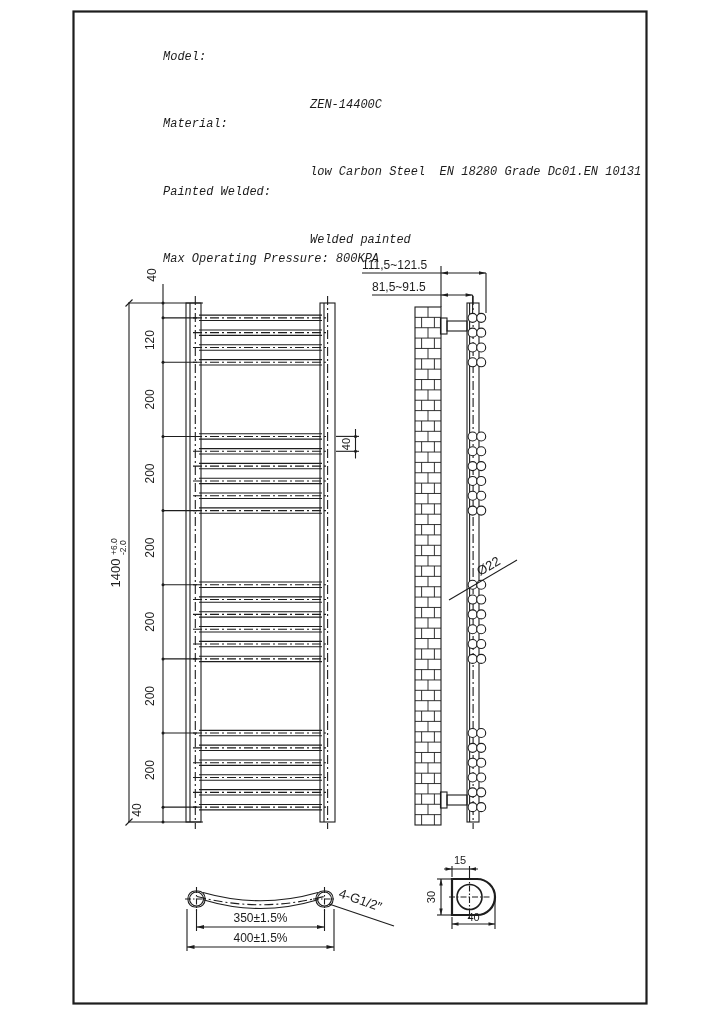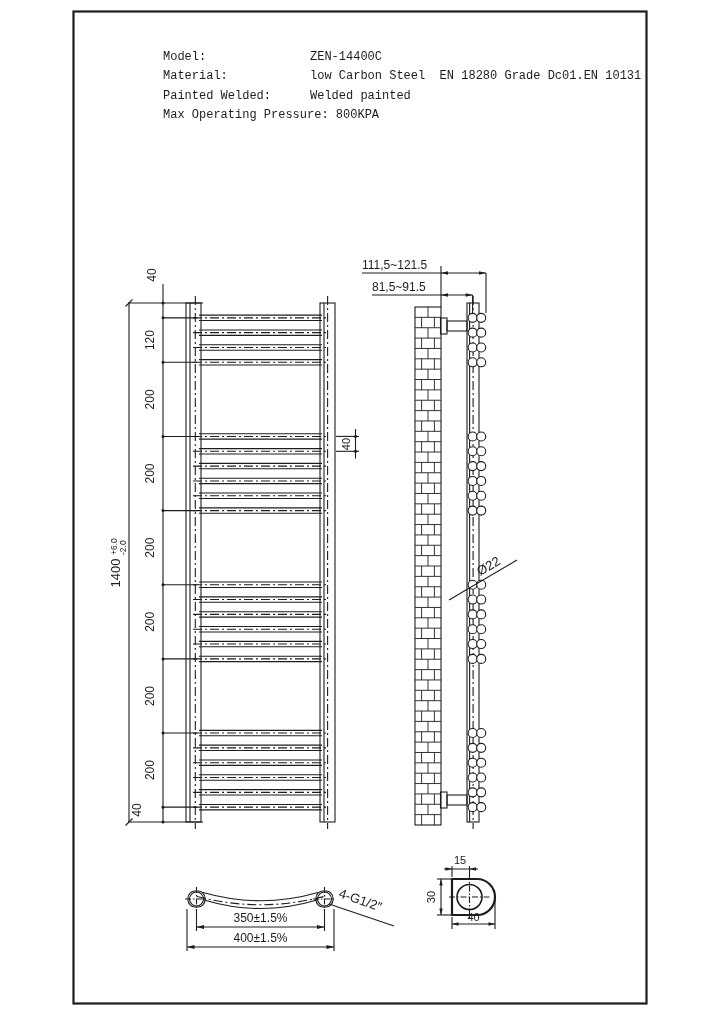--- a/index.html
+++ b/index.html
@@ -1,22 +1,22 @@
 <!DOCTYPE html>
 <html><head>
 <meta charset="utf-8">
 <style>
   html,body{margin:0;padding:0;background:#fff;}
   #page{position:relative;width:720px;height:1018px;background:#ffffff;overflow:hidden;
         font-family:"Liberation Sans",sans-serif;color:#1d1d1d;}
   #spec{position:absolute;left:163px;top:48px;font-family:"Liberation Mono",monospace;
         font-size:12px;line-height:19.4px;color:#1c1c1c;}
-  .spec-row{display:flex;}
+  .spec-row{display:flex;font-style:italic;}
   .spec-label{width:147px;flex-shrink:0;white-space:pre;}
-  .spec-value{white-space:pre;}
+  .spec-value{white-space:pre;margin-top:48px;}
   svg{position:absolute;left:0;top:0;}
   .dim{font-family:"Liberation Sans",sans-serif;font-size:12px;fill:#1d1d1d;}
   .dim-sm{font-family:"Liberation Sans",sans-serif;font-size:11px;fill:#1d1d1d;}
   .dim-lg{font-family:"Liberation Sans",sans-serif;font-size:13px;fill:#1d1d1d;}
   .dim-tol{font-family:"Liberation Sans",sans-serif;font-size:8.5px;fill:#1d1d1d;}
 </style>
 </head>
 <body>
 
 <div id="page">

